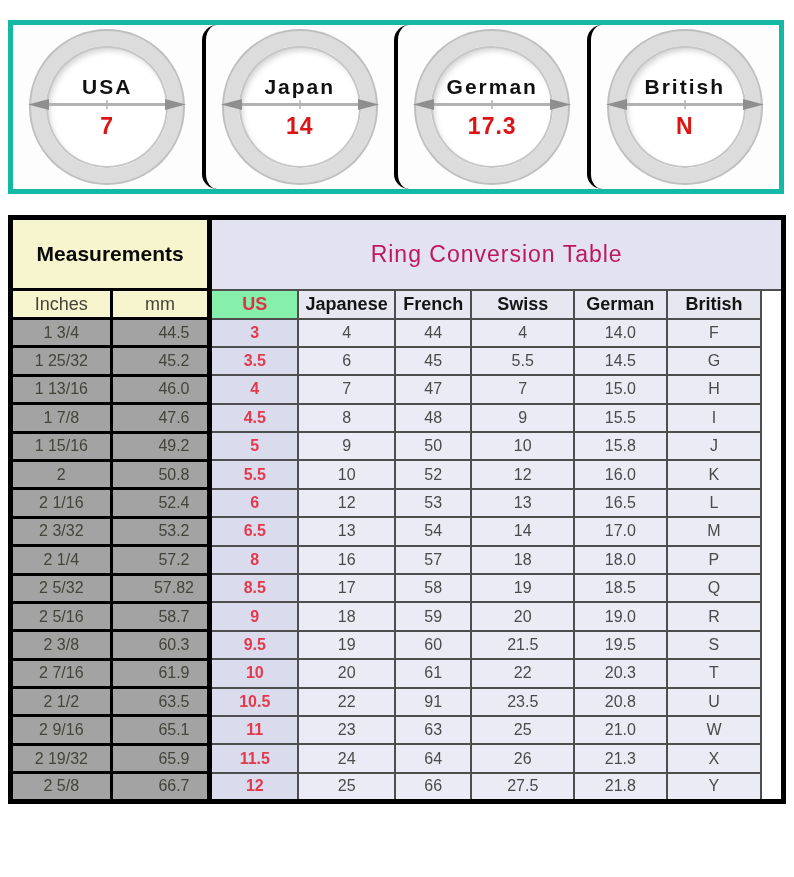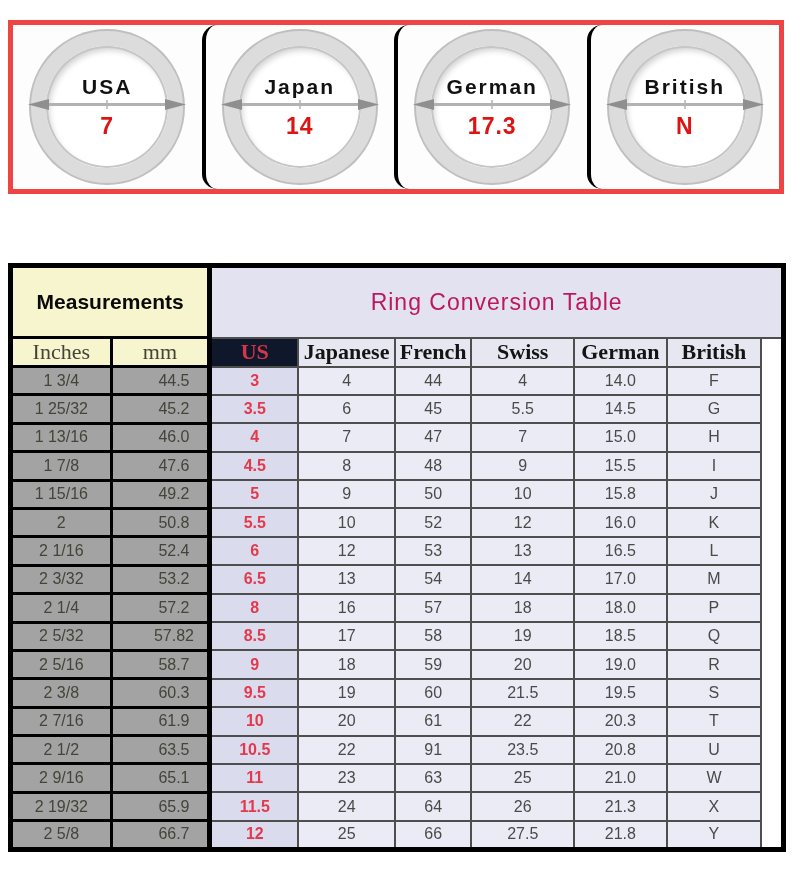--- a/index.html
+++ b/index.html
@@ -7,21 +7,21 @@
   body {
     width: 794px; height: 877px;
     font-family: "Liberation Sans", sans-serif;
     position: relative;
   }
 
   
   .ring-strip {
     position: absolute; left: 8px; top: 20px;
     width: 776px; height: 174px;
-    border: 5px solid #ef4444;
+    border: 5px solid #14b8a6;
     background: #fff;
     display: flex;
   }
   .ring-panel {
     flex: 1;
     position: relative;
     display: flex; align-items: center; justify-content: center;
     background: #fdfdfd;
   }
   .ring-panel + .ring-panel { border-left: 4px solid #000; border-radius: 15px; }
@@ -50,21 +50,20 @@
   }
 
   
   table.conv {
     position: absolute; left: 8px; top: 215px;
     width: 778px;
     border-collapse: collapse;
     table-layout: fixed;
     border: 5px solid #000;
     background: #fff;
-    margin-top: 48px;
   }
   col.c-inches  { width: 100px; }
   col.c-mm      { width: 98px;  }
   col.c-us      { width: 88px;  }
   col.c-jp      { width: 96px;  }
   col.c-fr      { width: 76px;  }
   col.c-sw      { width: 102px; }
   col.c-de      { width: 92px;  }
   col.c-br      { width: 94px;  }
   col.c-spacer  { width: 22px;  }
@@ -78,27 +77,27 @@
     font-size: 21px; font-weight: bold; color: #0a0a0a;
   }
   .h-title {
     height: 72px;
     background: #e2e2f0;
     border: 2px solid #4e4e4e; border-left: 5px solid #000;
     font-size: 23px; font-weight: normal; color: #be185d;
     letter-spacing: 1px;
   }
 
-  .sub { height: 29px; font-size: 22px; font-family: Liberation Serif, serif; }
+  .sub { height: 29px; font-size: 18px; }
   .sub.cream {
     background: #f7f5cd; border: 3px solid #000;
     font-weight: normal; color: #44443a;
   }
   .sub.us {
-    background: #0f172a; border: 2px solid #4e4e4e; border-left: 5px solid #000;
+    background: #86efac; border: 2px solid #4e4e4e; border-left: 5px solid #000;
     font-weight: bold; color: #d8354a;
   }
   .sub.lav {
     background: #e7e7f2; border: 2px solid #4e4e4e;
     font-weight: bold; color: #141414;
   }
   .sub.spacer, td.spacer { background: #fff; border: none; border-left: 2px solid #4e4e4e; }
 
   td { height: 28.4px; font-size: 16px; }
   td.cream {

